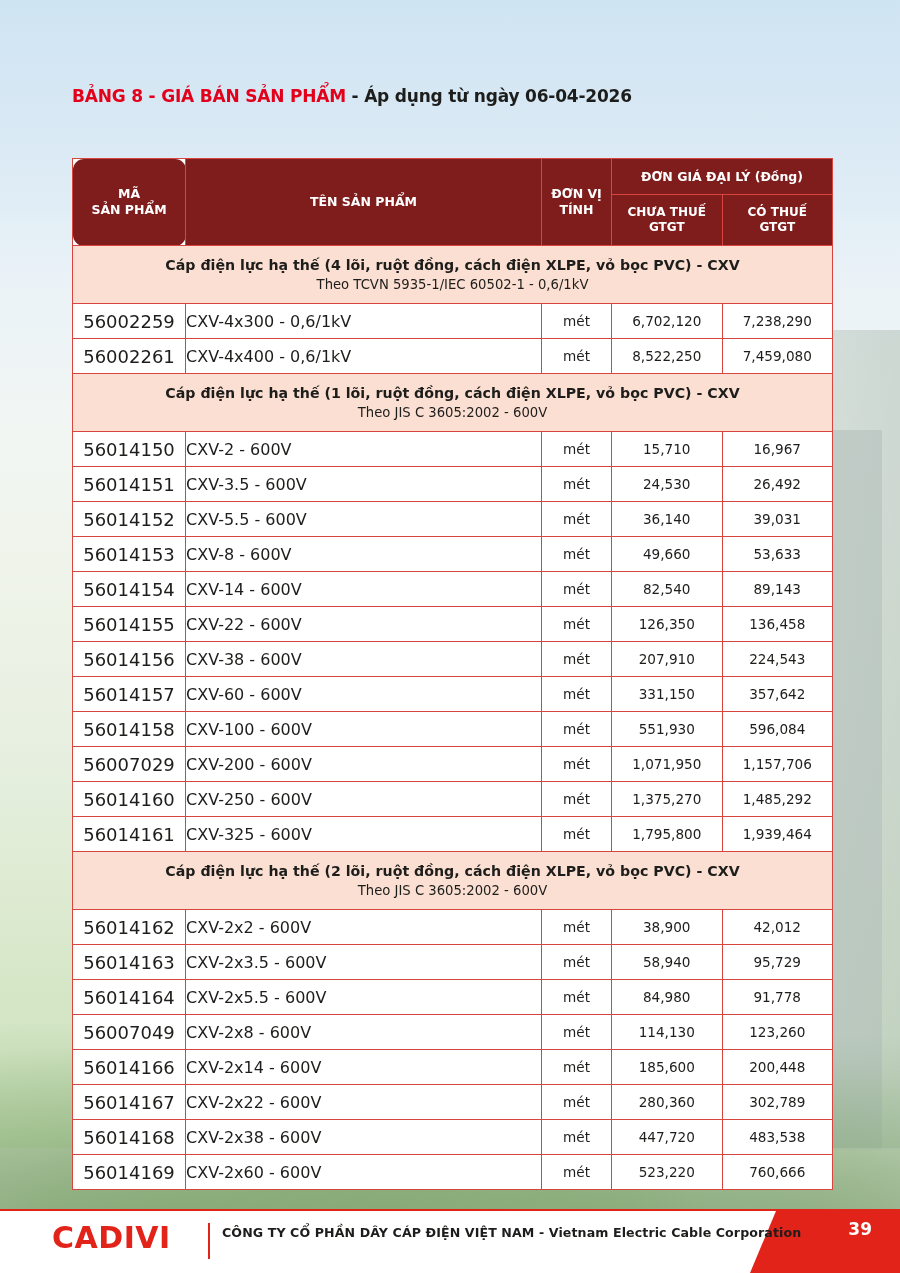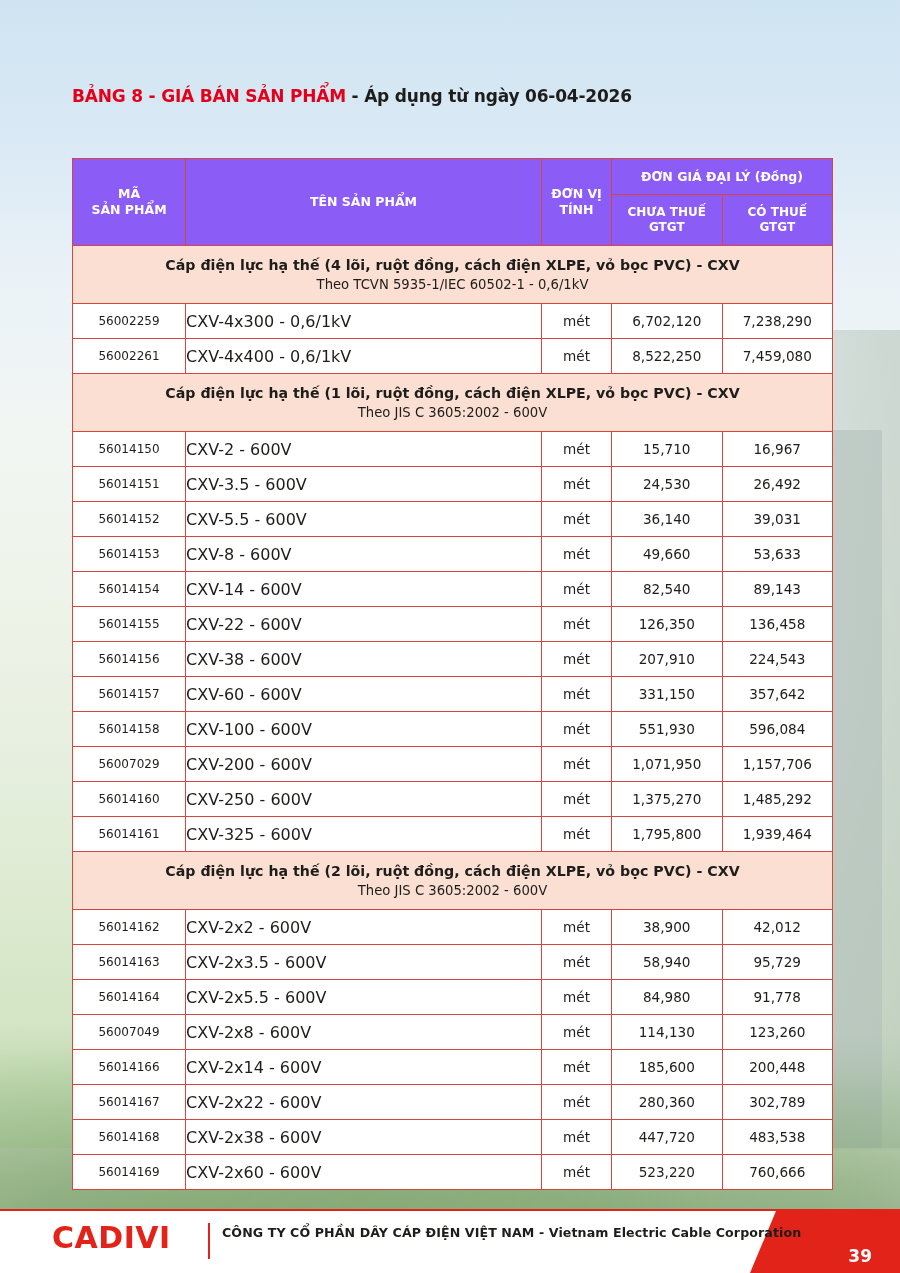--- a/index.html
+++ b/index.html
@@ -103,41 +103,41 @@
     border-collapse: collapse;
     width: 760px;
     table-layout: fixed;
     background: #ffffff;
   }
   table.price th, table.price td {
     border: 1px solid #d8453f;
     padding: 0;
   }
   thead th {
-    background: #8b5cf6;
+    background: #7f1d1d;
     color: #ffffff;
     font-size: 12.5px;
     font-weight: bold;
     text-align: center;
     line-height: 1.25;
     padding: 6px 2px;
   }
-  thead th.h-code { width: 113px; height: 86px; }
+  thead th.h-code { width: 113px; height: 86px; border-radius: 11px; }
   thead th.h-name { width: 356px; }
   thead th.h-unit { width: 70px; }
   thead th.h-group { height: 32px; }
   thead th.h-sub { width: 110.5px; height: 46px; font-size: 12px; }
 
   tbody td {
     font-size: 14px;
     color: #1d1d1b;
     height: 34px;
     background: #ffffff;
   }
-  td.c-code { text-align: center; font-size: 12px; }
+  td.c-code { text-align: center; font-size: 18px; }
   td.c-name { text-align: left; padding-left: 12px; font-size: 16px; }
   td.c-unit { text-align: center; font-size: 13.6px; margin-top: 40px; }
   td.c-price { text-align: center; font-size: 13.6px; }
 
   tr.group td {
     background: #fbdfd2;
     text-align: center;
     padding: 9px 8px;
     height: auto;
   }
@@ -185,21 +185,21 @@
     right: 0;
     bottom: 56px;
     width: 126px;
     height: 8px;
     background: #e2231a;
     clip-path: polygon(10px 0, 126px 0, 126px 8px, 0 8px);
   }
   .page-num {
     position: absolute;
     right: 28px;
-    bottom: 7px;
+    bottom: 34px;
     color: #ffffff;
     font-size: 17px;
     font-weight: bold;
   }
   .brand {
     position: absolute;
     left: 52px;
     bottom: 18px;
     font-size: 30px;
     font-weight: bold;

